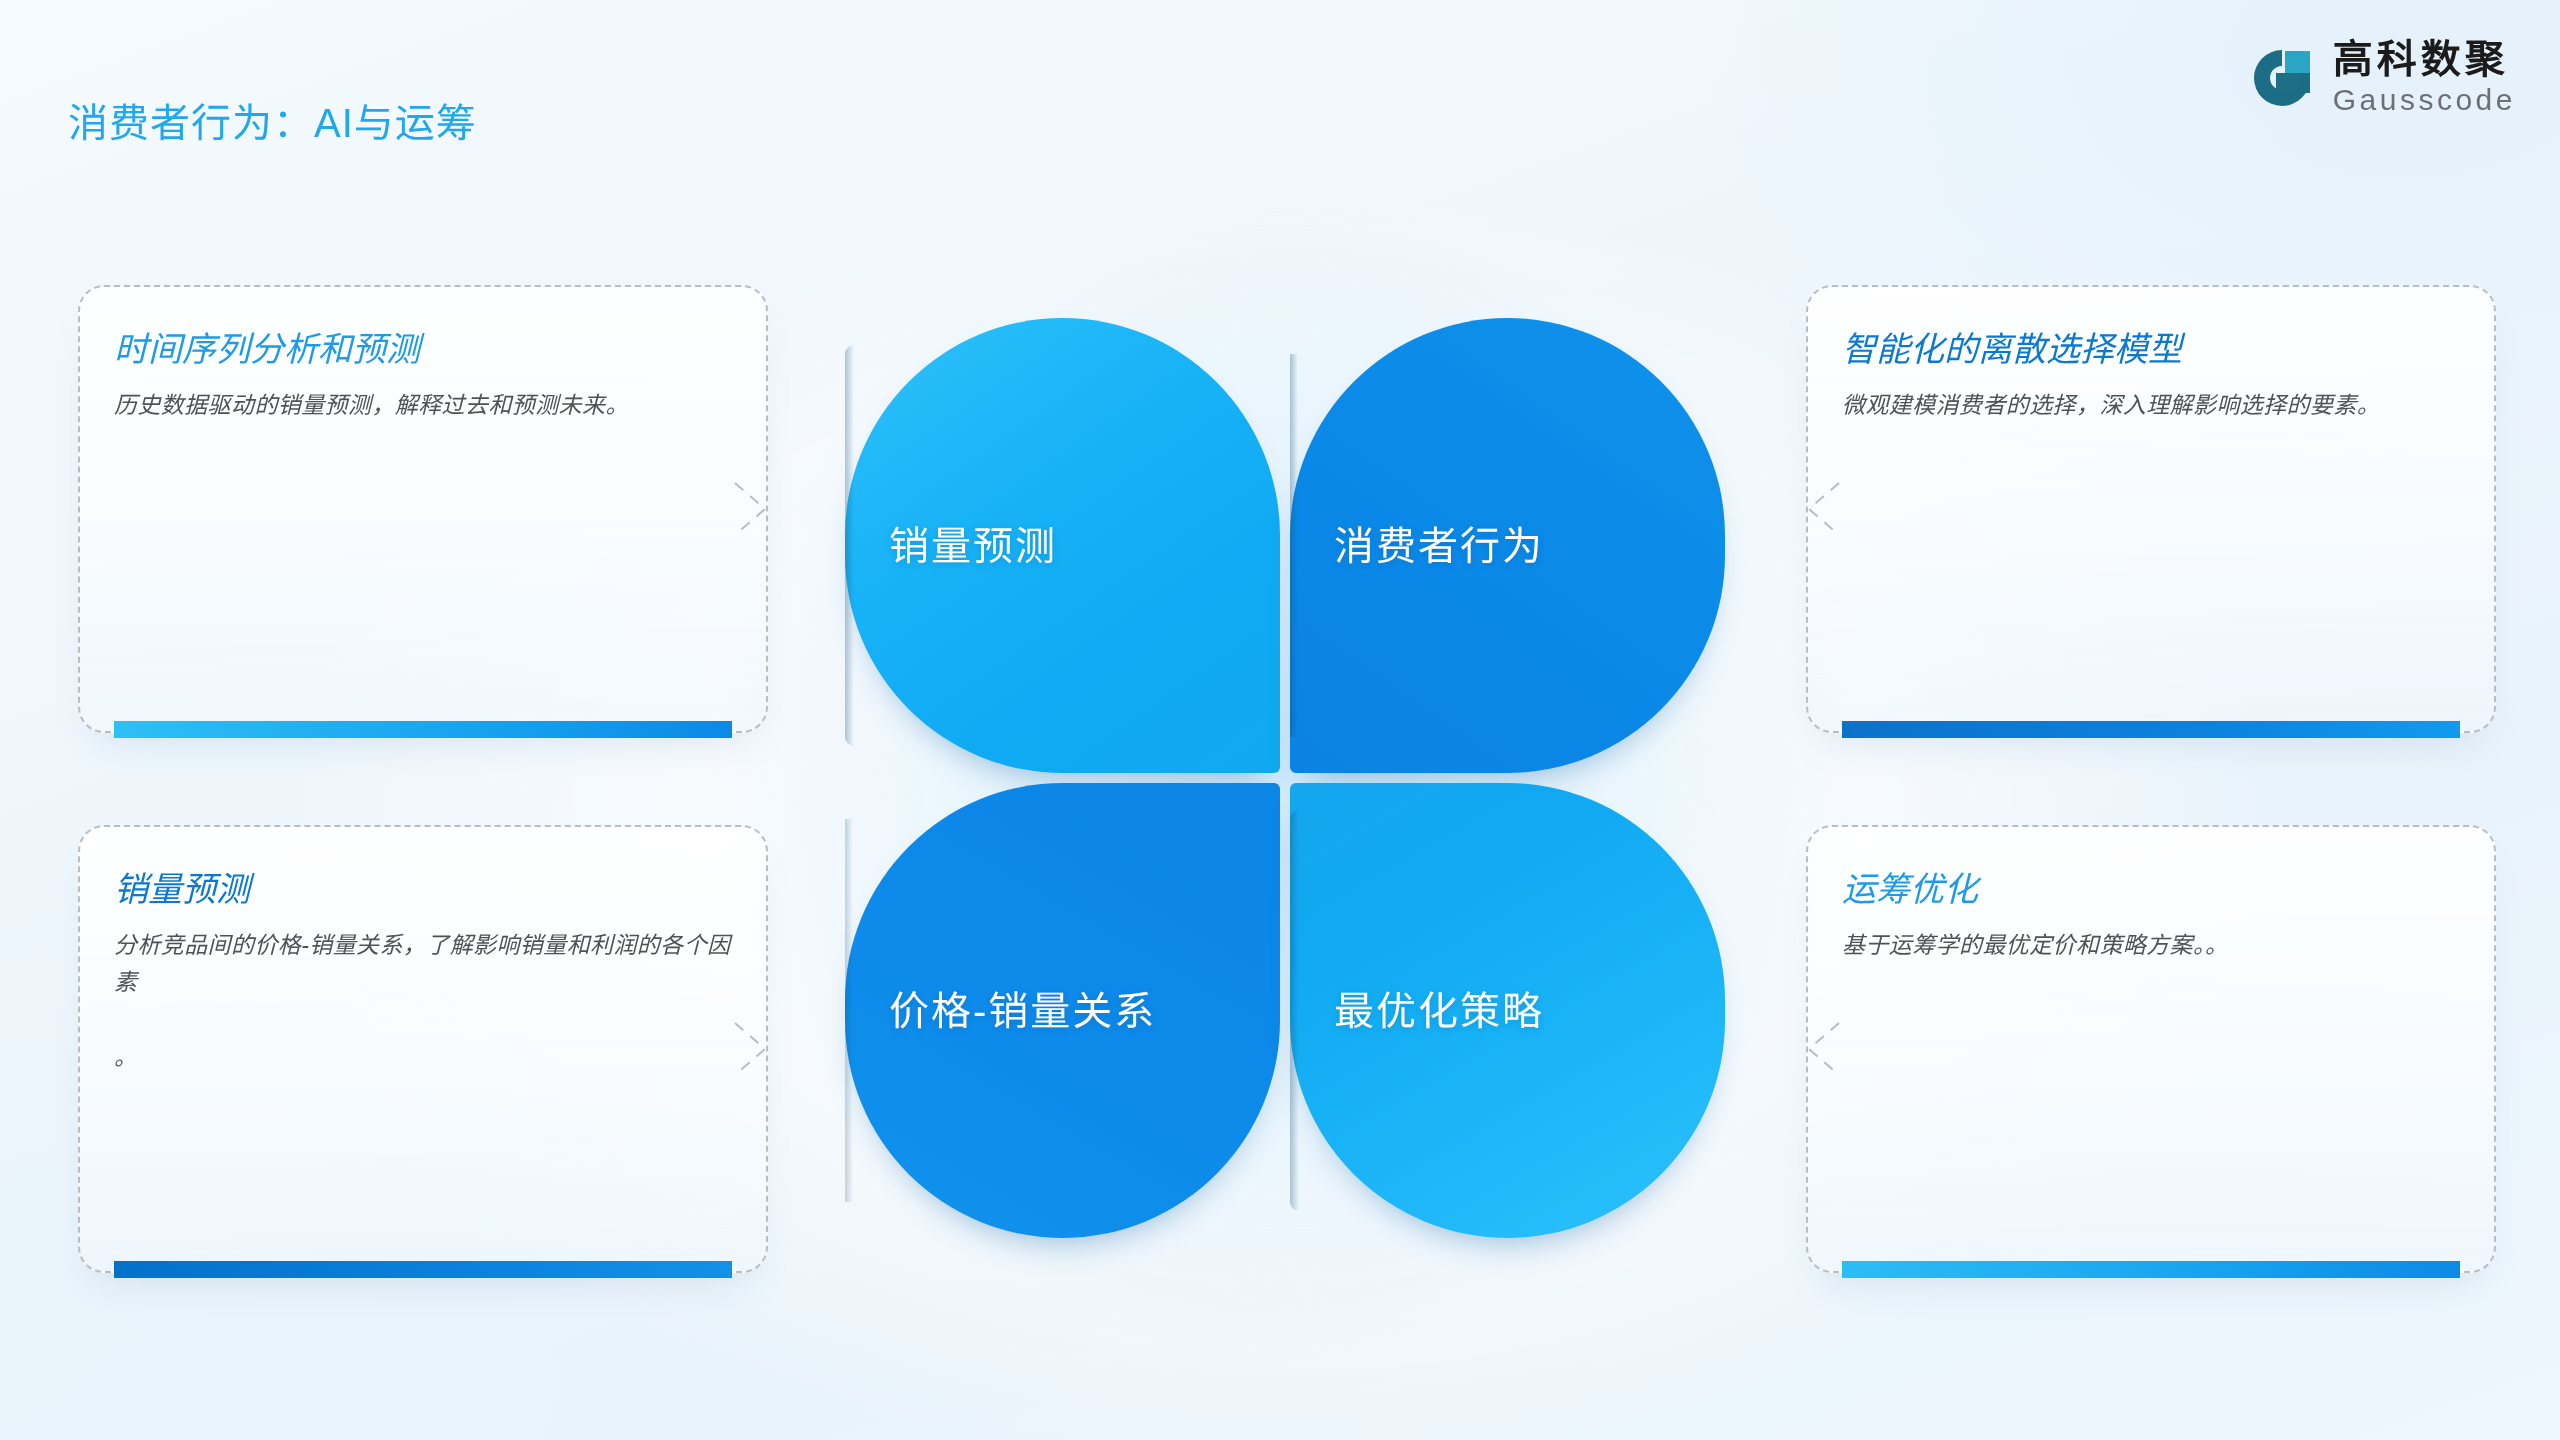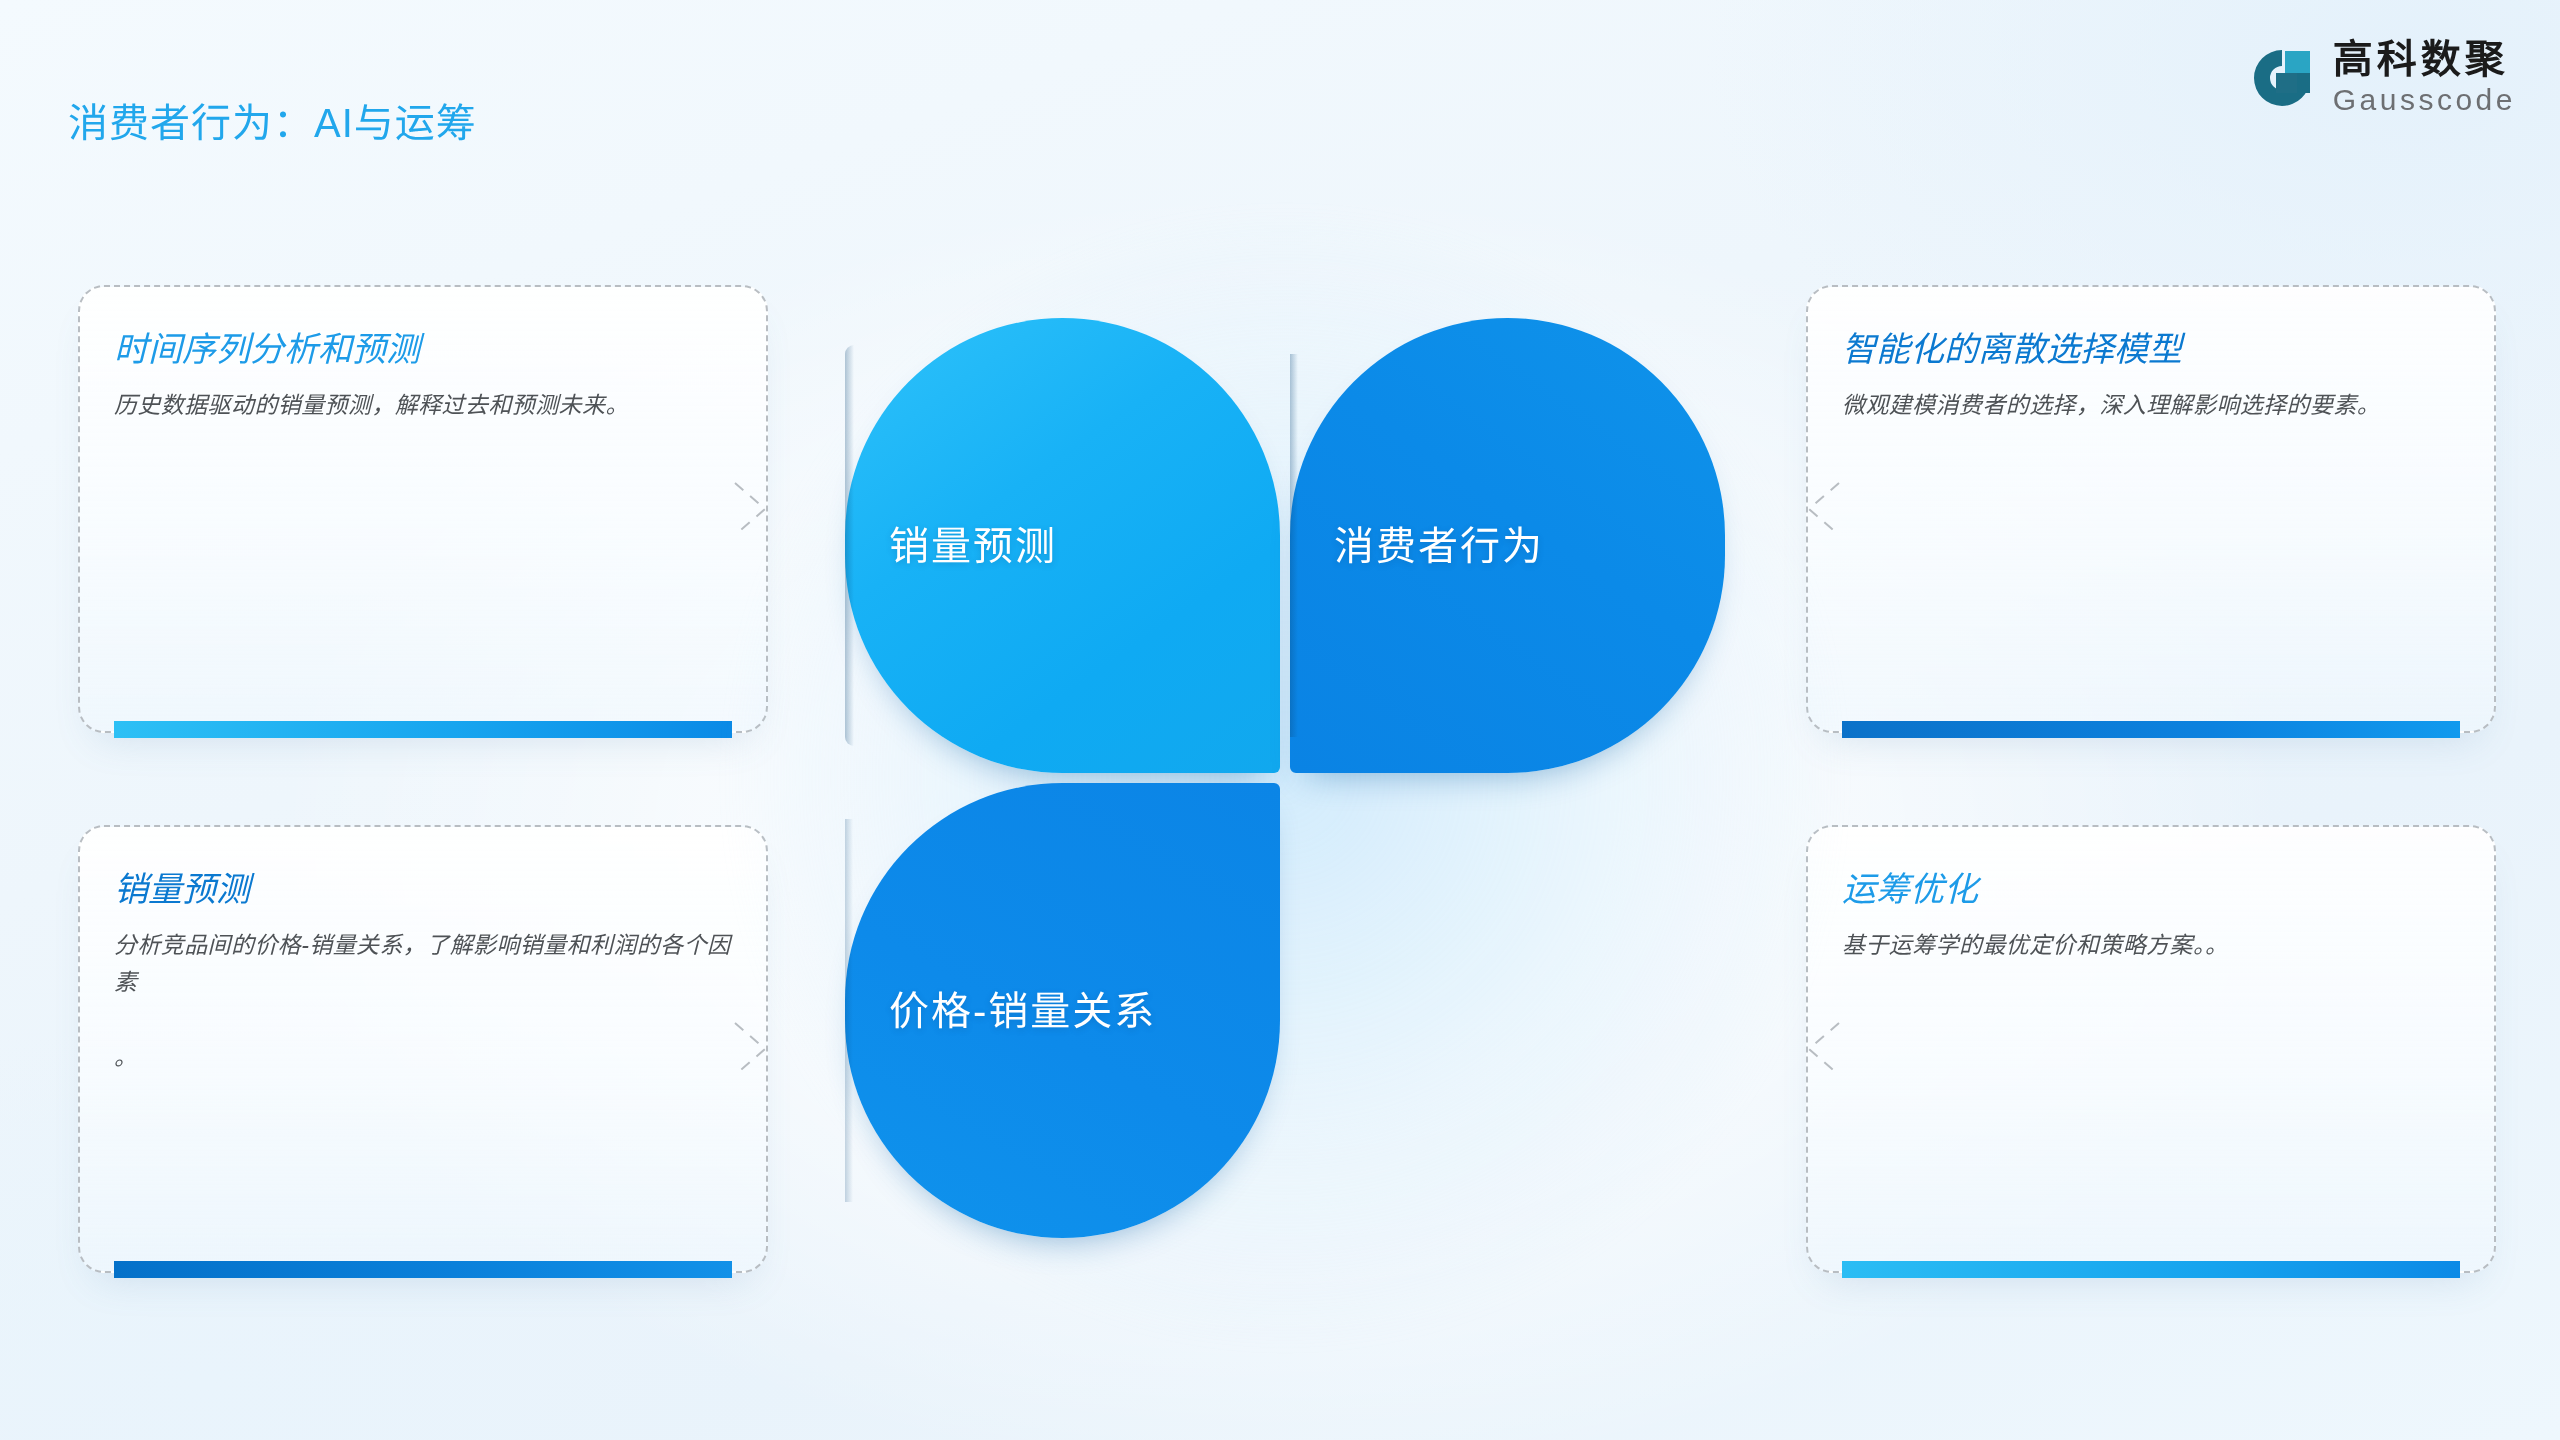--- a/index.html
+++ b/index.html
@@ -288,15 +288,18 @@
   <div class="flower">
     <div class="petal" id="petal-tl">
       <span class="petal-label">销量预测</span>
     </div>
     <div class="petal" id="petal-tr">
       <span class="petal-label">消费者行为</span>
     </div>
     <div class="petal" id="petal-bl">
       <span class="petal-label">价格-销量关系</span>
     </div>
+    <div class="petal" id="petal-br">
+      <span class="petal-label">最优化策略</span>
+    </div>
   </div>
 
 </div>
 
 </body></html>

